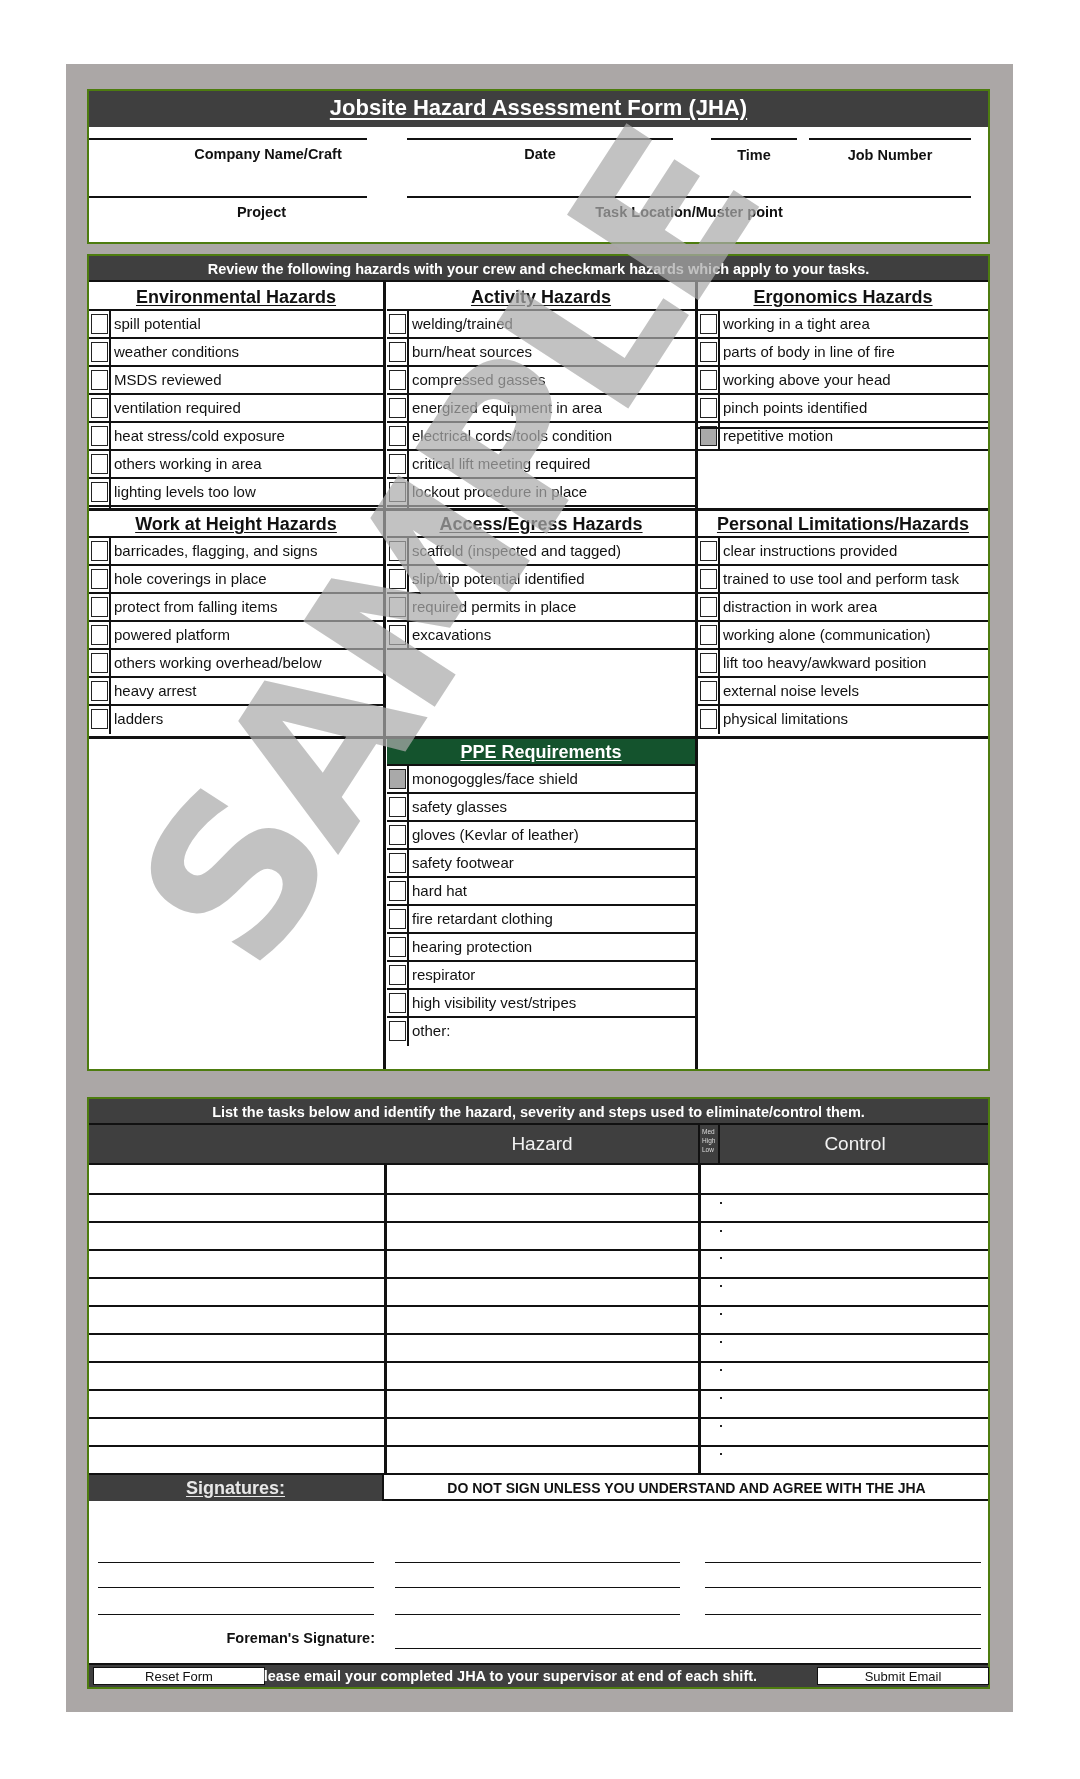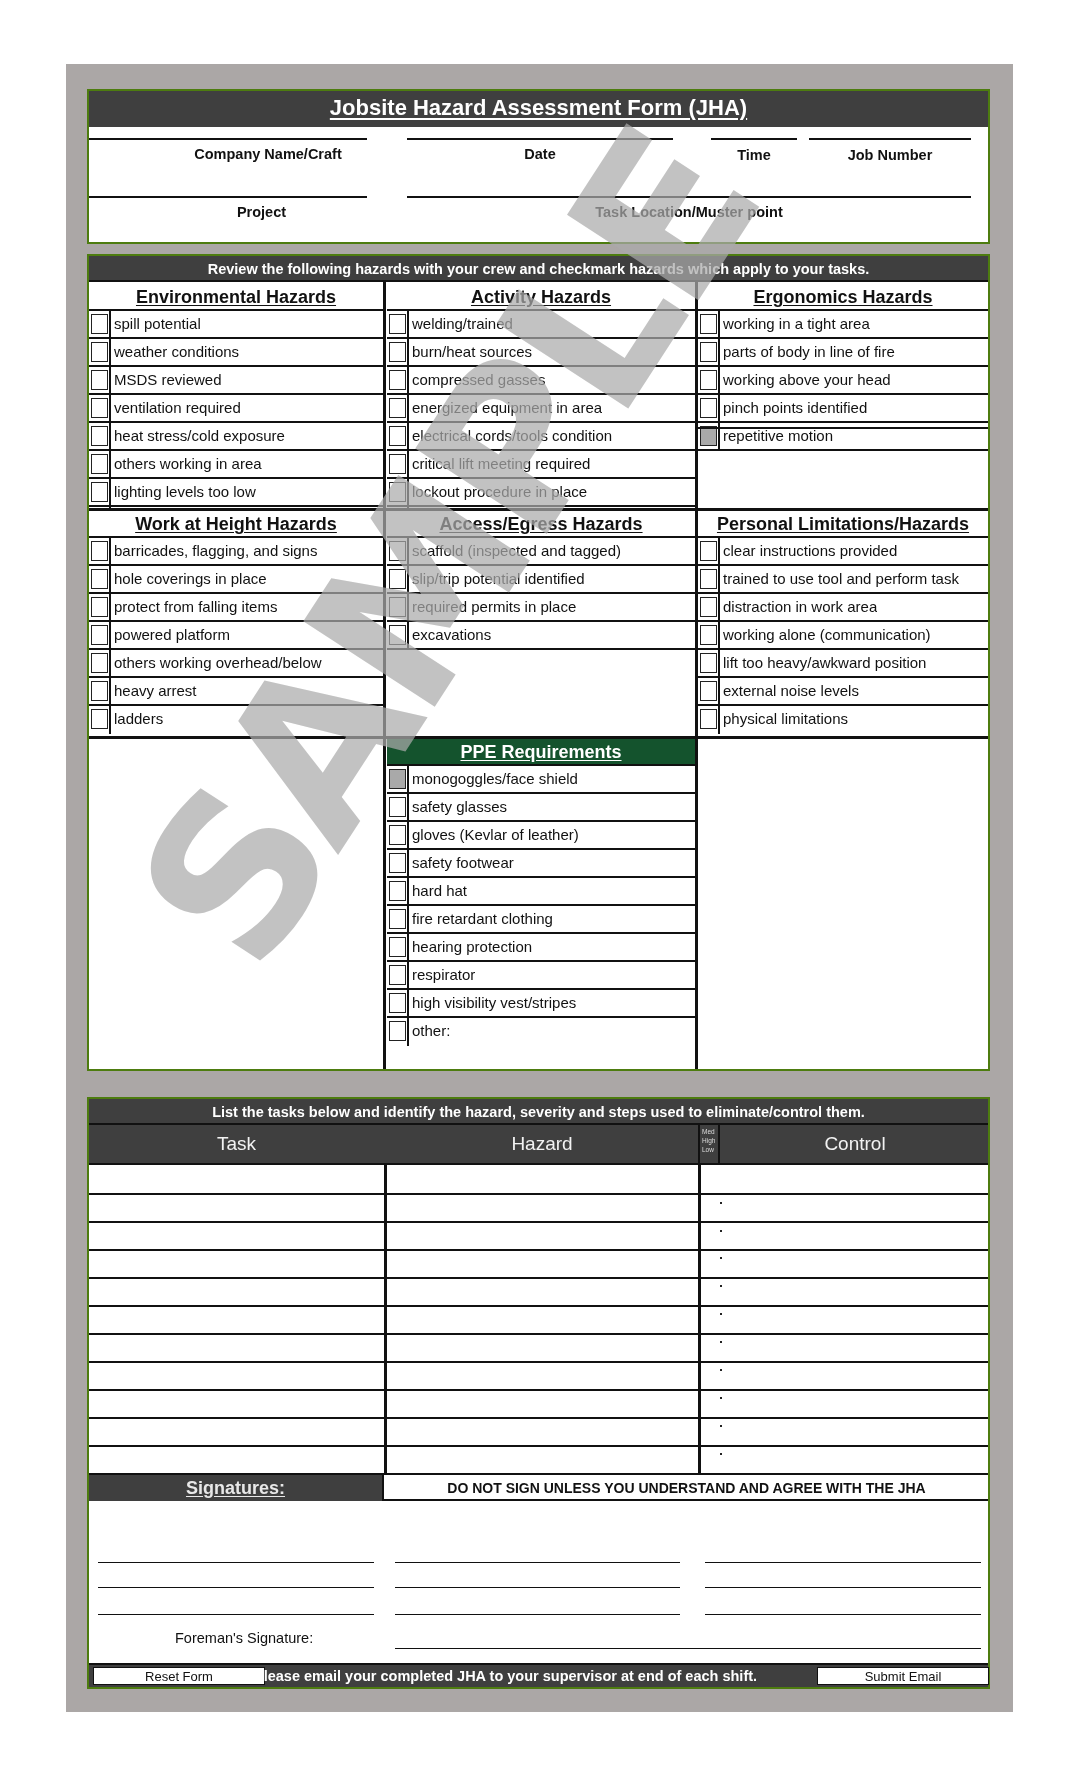--- a/index.html
+++ b/index.html
@@ -39,21 +39,21 @@
   .sev span { display: block; }
   .t-row { position: absolute; left: 0; right: 0; height: 28px; border-bottom: 2px solid #111; }
   .t-vl { position: absolute; width: 2.5px; background: #111; }
   .tick { position: absolute; width: 2px; height: 2px; background: #222; }
 
   .sig-head { position: absolute; top: 374px; left: 0; right: 0; height: 28px; border-top: 2px solid #111; border-bottom: 2px solid #111; }
   .sig-title { position: absolute; left: 0; top: 0; width: 295px; height: 26px; background: #3f3f3f; color: #e8e8e8; font-weight: bold; font-size: 18px; text-align: center; line-height: 26px; border-right: 2.5px solid #111; }
   .sig-title span { text-decoration: underline; text-underline-offset: 2px; }
   .sig-warn { position: absolute; left: 296px; right: 0; top: 0; height: 26px; text-align: center; font-weight: bold; font-size: 14px; line-height: 26px; }
   .sig-line { position: absolute; border-top: 1.5px solid #111; }
-  .sig-label { position: absolute; font-weight: normal; font-size: 14.5px; text-align: left; width: 200px; }
+  .sig-label { position: absolute; font-weight: bold; font-size: 14.5px; text-align: right; width: 200px; }
 
   .footer { position: absolute; left: 0; right: 0; bottom: 0; height: 24px; background: #3f3f3f; border-top: 2px solid #111; }
   .btn { position: absolute; top: 2px; height: 18px; background: #fff; border: 1.5px solid #111; color: #111; font-size: 13px; line-height: 15px; text-align: center; cursor: pointer; font-family: "Liberation Sans", sans-serif; }
   .footer-msg { position: absolute; left: 165px; top: 0; font-weight: bold; font-size: 14.5px; color: #fff; line-height: 22px; }
 
   
   .watermark { position: absolute; left: 105px; top: 880px; font-family: "DejaVu Sans", sans-serif; font-weight: bold; font-size: 215px; letter-spacing: -8px; color: rgba(170,170,170,0.72); transform: rotate(-57deg); transform-origin: 0 0; white-space: nowrap; pointer-events: none; z-index: 50; line-height: 1; }
 </style>
 </head>
 <body>
@@ -411,21 +411,20 @@
   <div class="vdiv" style="left:606px;height:455px;"></div>
   <div class="vdiv" style="left:294px;top:481px;height:332px;"></div>
   <div class="vdiv" style="left:606px;top:481px;height:332px;"></div>
 
   <div class="hdiv" style="left:609px;top:171px;width:290px;height:2px;"></div>
 </div>
 
 <div class="box tasks-box">
   <div class="band">List the tasks below and identify the hazard, severity and steps used to eliminate/control them.</div>
   <div class="t-head">
-    <div style="left:0;width:295px;">Task</div>
     <div style="left:297px;width:312px;">Hazard</div>
     <div class="sev" style="left:609px;width:22px;border-left:2.5px solid #111;border-right:2.5px solid #111;height:38px;">
       <span>Med</span>
       <span>High</span>
       <span>Low</span>
     </div>
     <div style="left:633px;width:266px;">Control</div>
   </div>
 
   <div class="t-row" style="top:68px;"></div>

